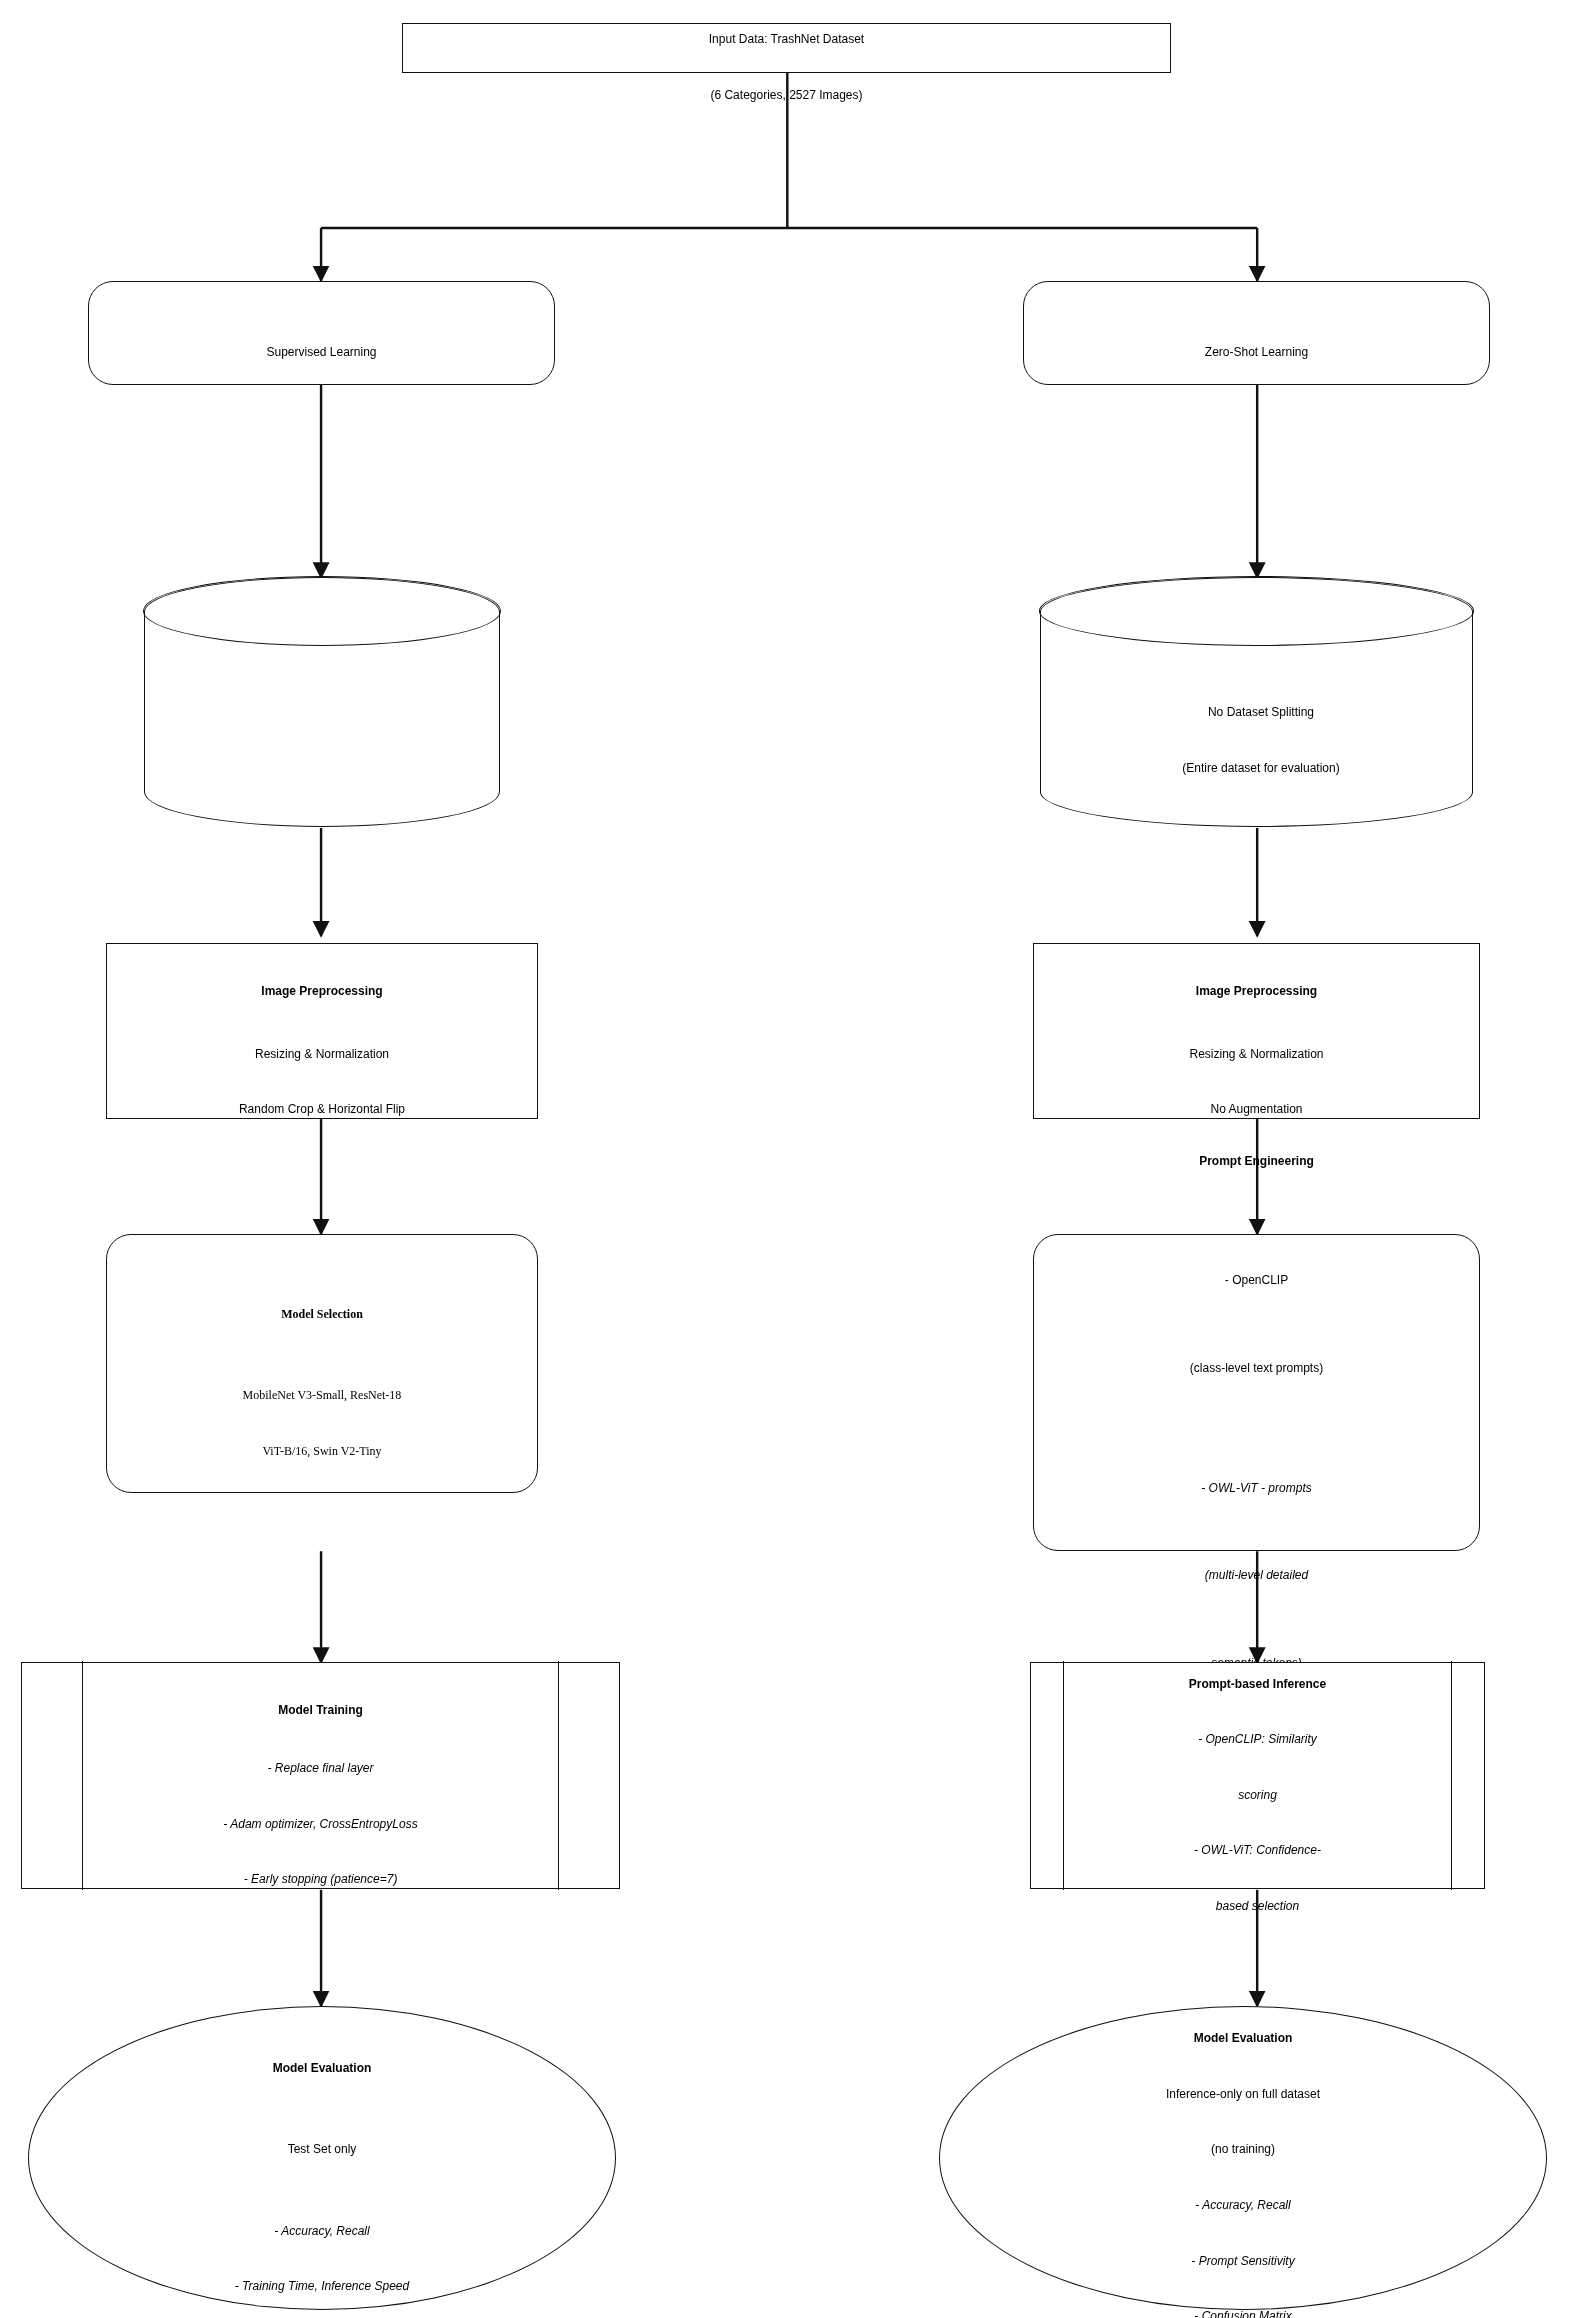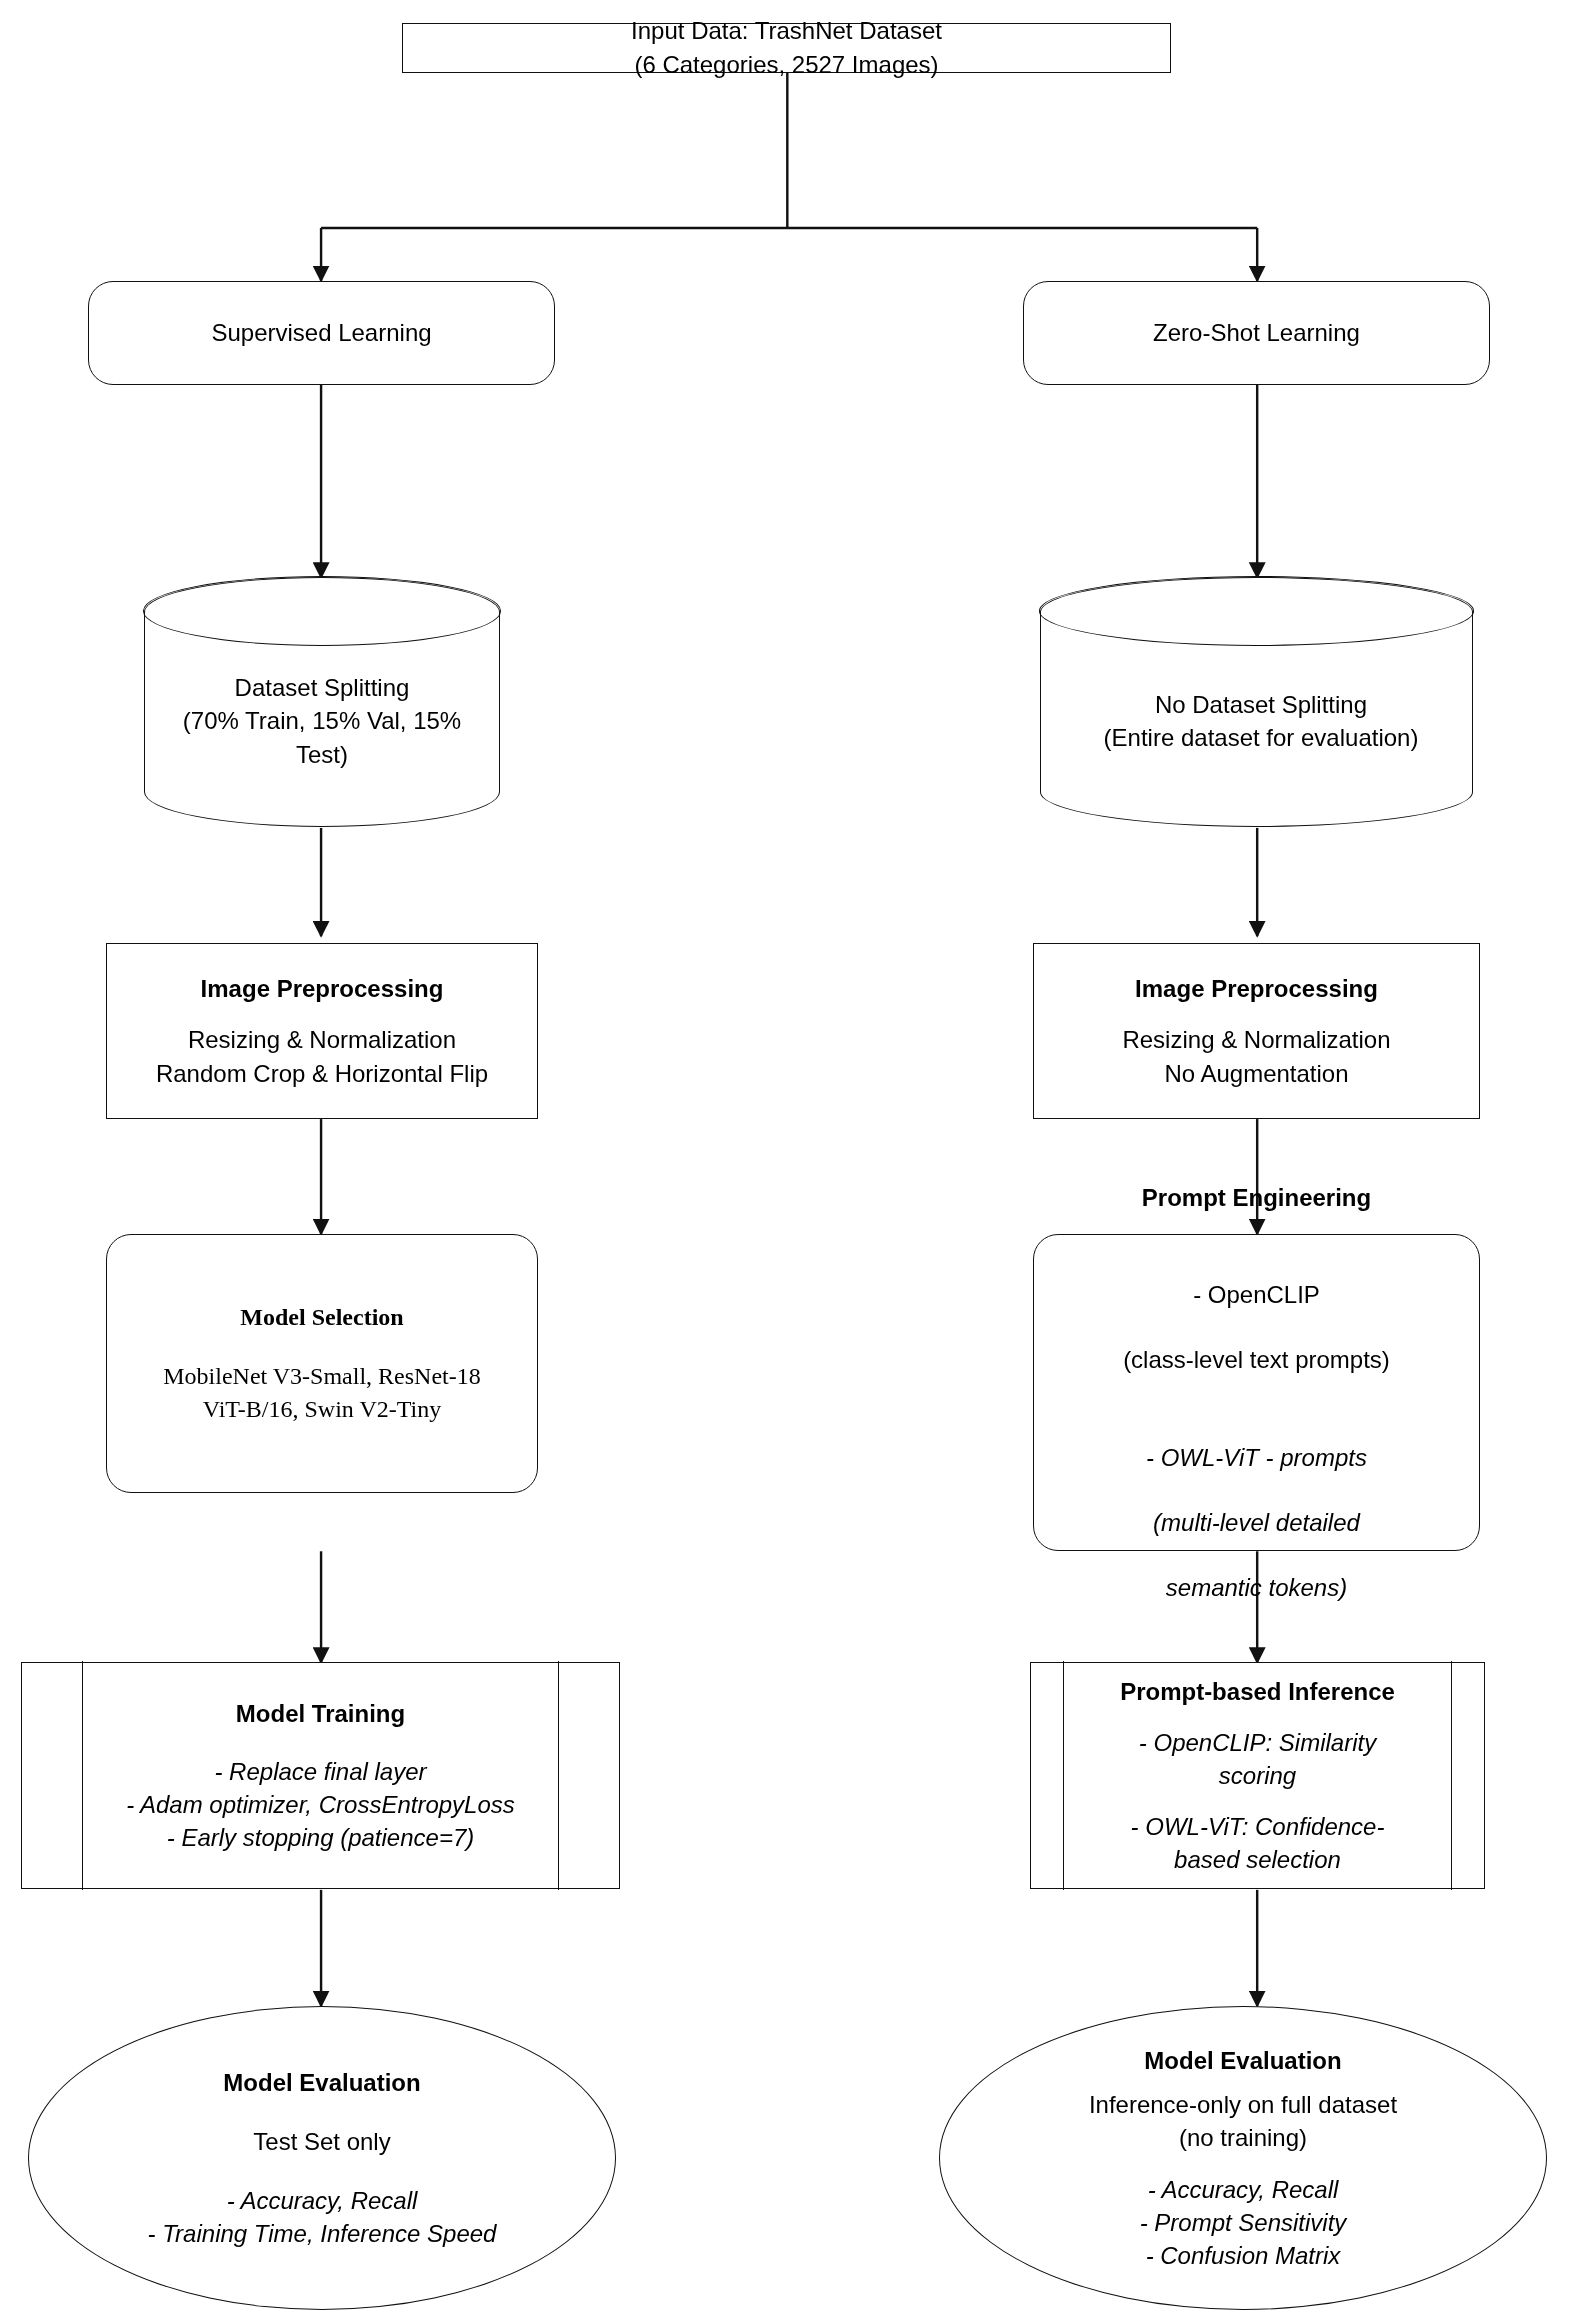--- a/index.html
+++ b/index.html
@@ -68,24 +68,25 @@
     position: absolute;
     top: -1.8px;
     bottom: -1.8px;
     width: 0;
     border-left: 1.8px solid #111111;
   }
   .proc-bar.left { left: 60px; }
   .proc-bar.right { right: 60px; }
 
   .ln {
-    font-size: 24px;
+    font-size: 12px;
     line-height: 1.38;
     font-weight: 400;
     white-space: nowrap;
+    margin-top: 39px;
   }
   .ln.bold { font-weight: 700; }
   .ln.ital { font-style: italic; }
   .gap { height: 18px; }
   .gap-sm { height: 11px; }
   .gap-lg { height: 25.5px; }
   .body-block { display: flex; flex-direction: column; align-items: center; }
 </style>
 </head>
 <body>
@@ -127,25 +128,20 @@
   <div class="node rounded" style="left:88px; top:281px; width:467px; height:104px;">
     <div class="ln">Supervised Learning</div>
   </div>
 
   <div class="node rounded" style="left:1023px; top:281px; width:467px; height:104px;">
     <div class="ln">Zero-Shot Learning</div>
   </div>
 
   <div class="node cylinder" style="left:144px; top:577px; width:356px; height:250px; padding-top:38px;">
     <div class="cyl-lid"></div>
-    <div class="body-block">
-      <div class="ln">Dataset Splitting</div>
-      <div class="ln">(70% Train, 15% Val, 15%</div>
-      <div class="ln">Test)</div>
-    </div>
   </div>
 
   <div class="node cylinder" style="left:1040px; top:577px; width:433px; height:250px; padding-top:38px;padding-left:9px;">
     <div class="cyl-lid"></div>
     <div class="body-block">
       <div class="ln">No Dataset Splitting</div>
       <div class="ln">(Entire dataset for evaluation)</div>
     </div>
   </div>
 

